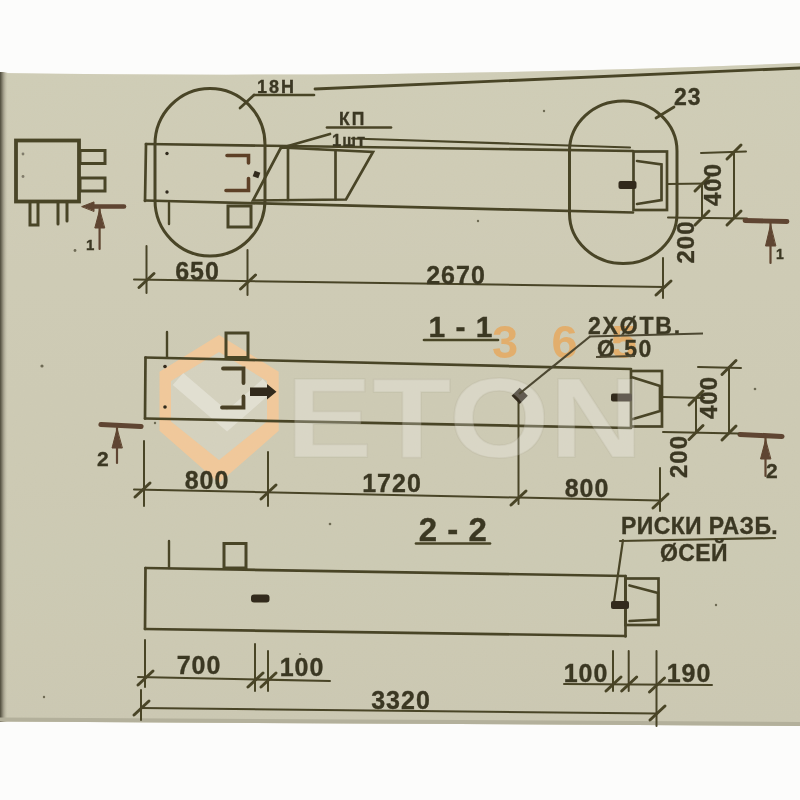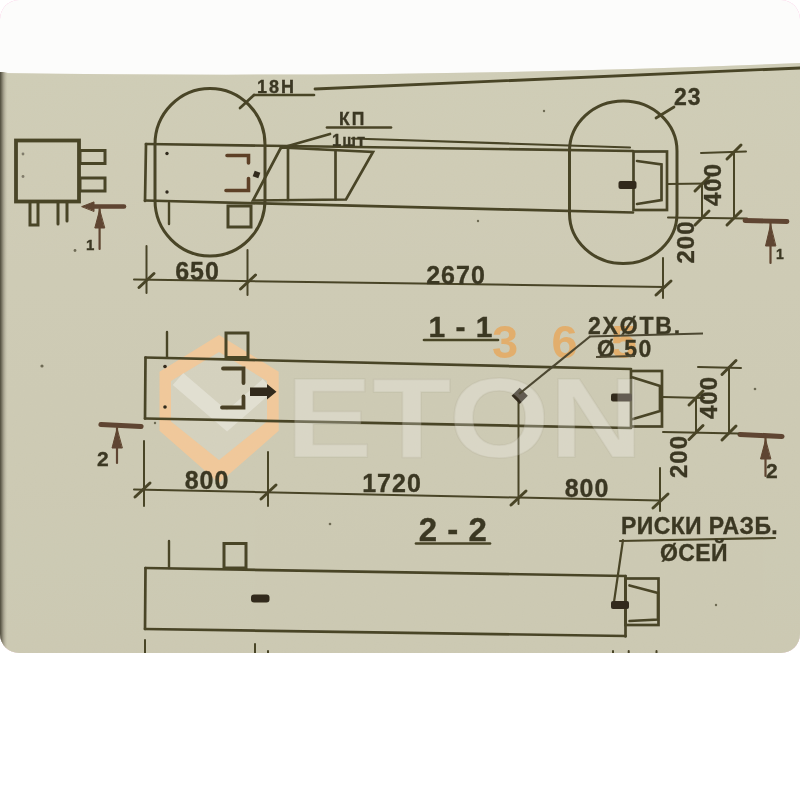--- a/index.html
+++ b/index.html
@@ -1,16 +1,16 @@
 <!DOCTYPE html>
 <html><head>
 <meta charset="utf-8">
 <style>
   html,body{margin:0;padding:0;background:#ffffff;}
-  #page{position:relative;width:800px;height:653px;overflow:hidden;background:#f9a8d4;border-radius:19px;}
+  #page{position:relative;width:800px;height:800px;overflow:hidden;background:#f9a8d4;}
   svg{display:block;}
   text{font-family:"Liberation Sans", sans-serif;font-weight:bold;}
 </style>
 </head>
 <body>
 <div id="page">
 <svg width="800" height="800" viewBox="0 0 800 800">
 <defs>
   <linearGradient id="paper" x1="0" y1="0" x2="0" y2="1">
     <stop offset="0" stop-color="#d3d0ba"></stop>

